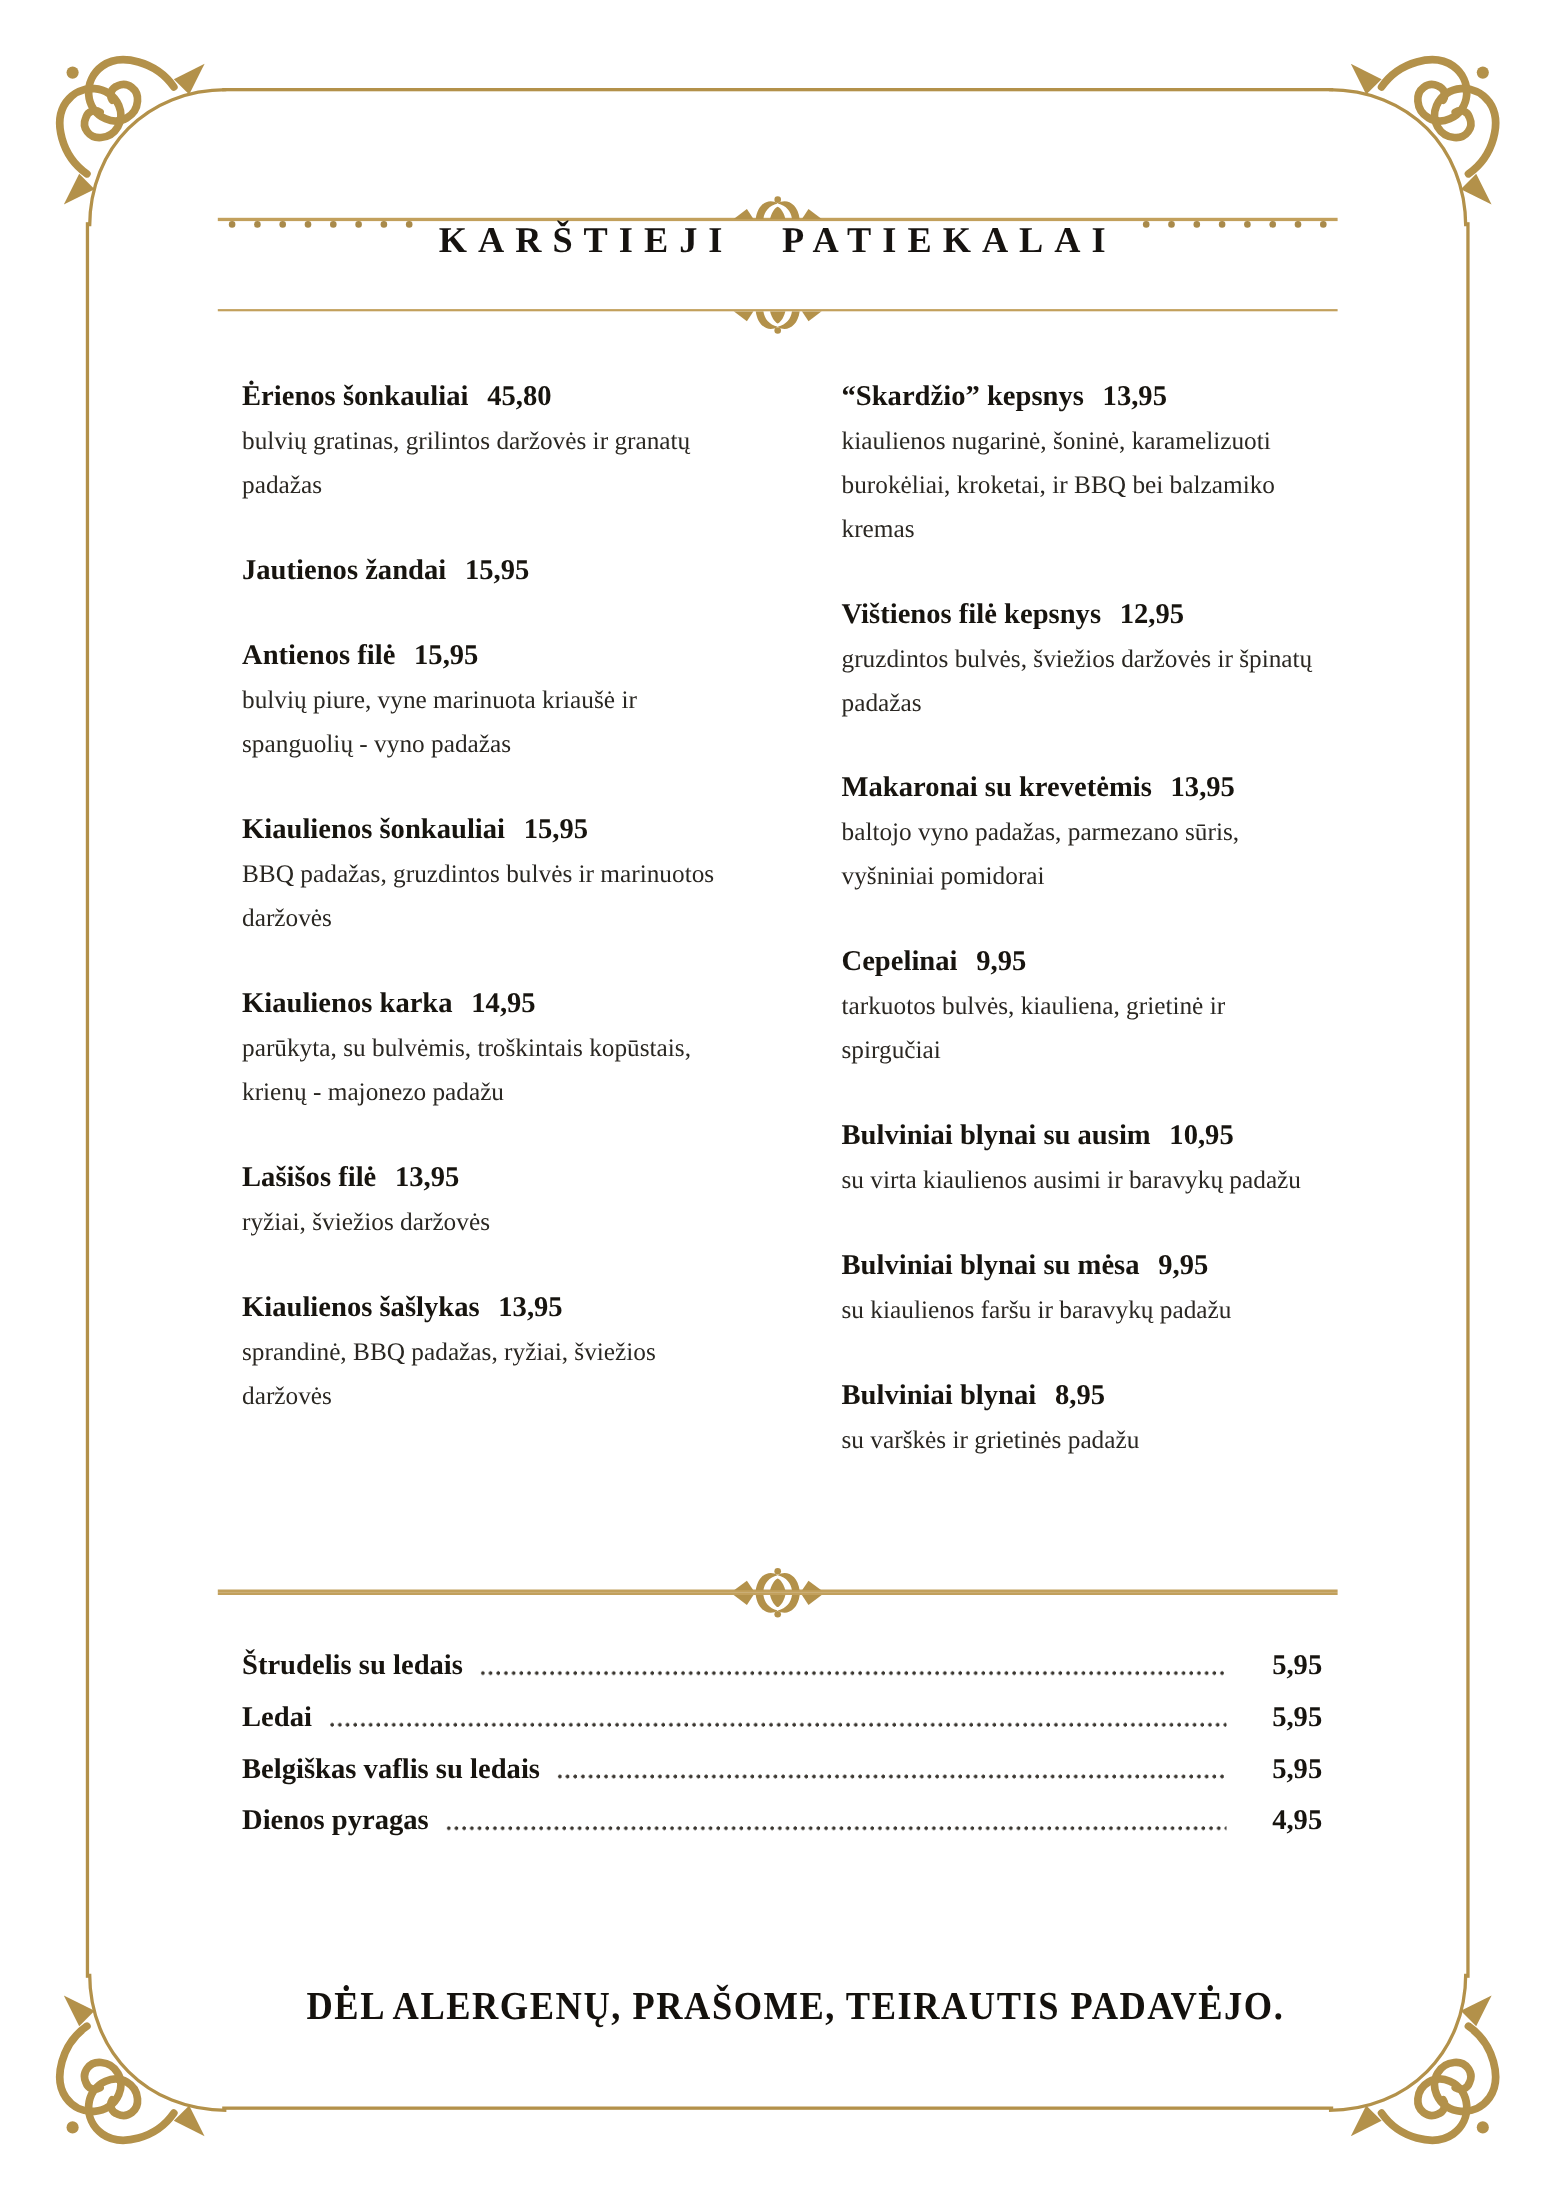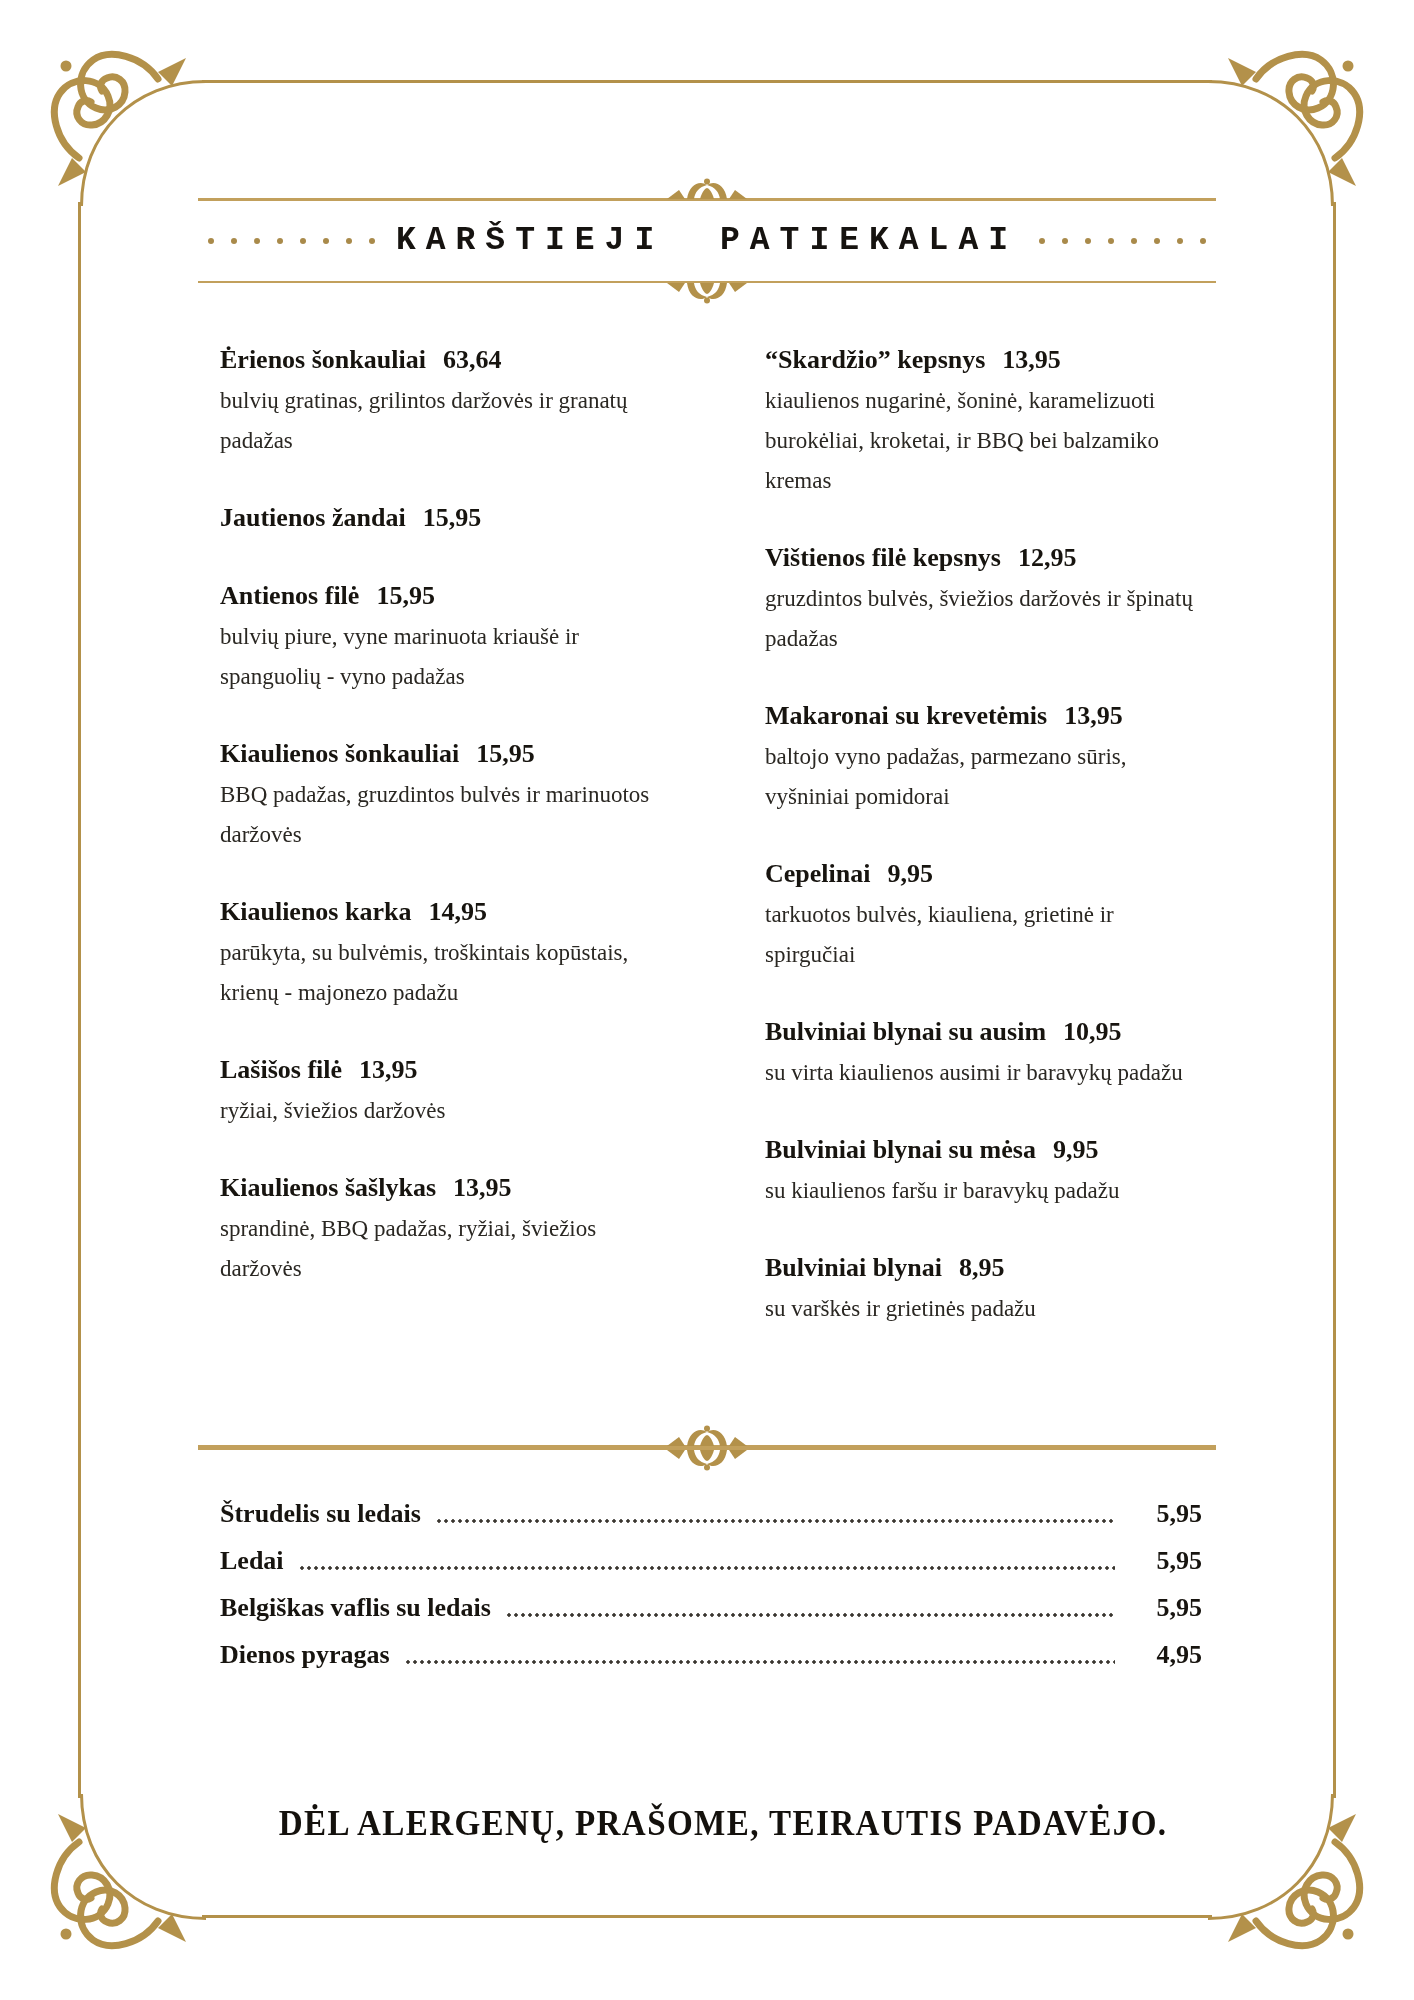--- a/index.html
+++ b/index.html
@@ -29,22 +29,22 @@
   .menu-section { position:absolute; left:198px; width:1018px; }
   .menu-section.hot { top:198px; }
   .menu-section.desserts { top:1445px; }
 
   .rule { position:relative; height:2.5px; background:#c2a05c; }
   .crown-wrap { position:absolute; left:50%; width:90px; height:22px; }
   .crown-wrap.up   { bottom:2px; transform:translateX(-50%); }
   .crown-wrap.down { top:2px;    transform:translateX(-50%) scaleY(-1); }
   .crown-wrap svg { width:100%; height:100%; display:block; }
 
-  .head-row { position:relative; height:80px; display:flex; align-items:center;
-              justify-content:space-between; padding:0 10px;font-family:Liberation Mono, monospace; }
+  .head-row { position:relative; height:80px; display:flex; align-items:flex-start;
+              justify-content:space-between; padding:0 10px; }
   .title { position:absolute; left:0; right:0; text-align:center;
            font-size:33px; font-weight:bold; letter-spacing:10px; word-spacing:26px;
            color:#161310; white-space:nowrap; }
   .dots { display:flex; gap:17px; }
   .dots i { display:block; width:6px; height:6px; border-radius:50%; background:#a98a4a; }
 
   
   .columns { display:flex; gap:115px; padding-left:22px; margin-top:56px; }
   .col { width:430px; }
   .item { margin-bottom:36px; }
@@ -156,21 +156,21 @@
             <use href="#crown"></use>
           </svg>
         </span>
     </div>
 
     <div class="columns">
       <div class="col">
         <div class="item">
           <div class="item-head">
               <span class="item-name">Ėrienos šonkauliai</span>
-              <span class="item-price">63,64</span>
+              <span class="item-price">45,80</span>
             </div>
           <p class="item-desc">bulvių gratinas, grilintos daržovės ir granatų padažas</p>
         </div>
         <div class="item">
           <div class="item-head">
               <span class="item-name">Jautienos žandai</span>
               <span class="item-price">15,95</span>
             </div>
         </div>
         <div class="item">

